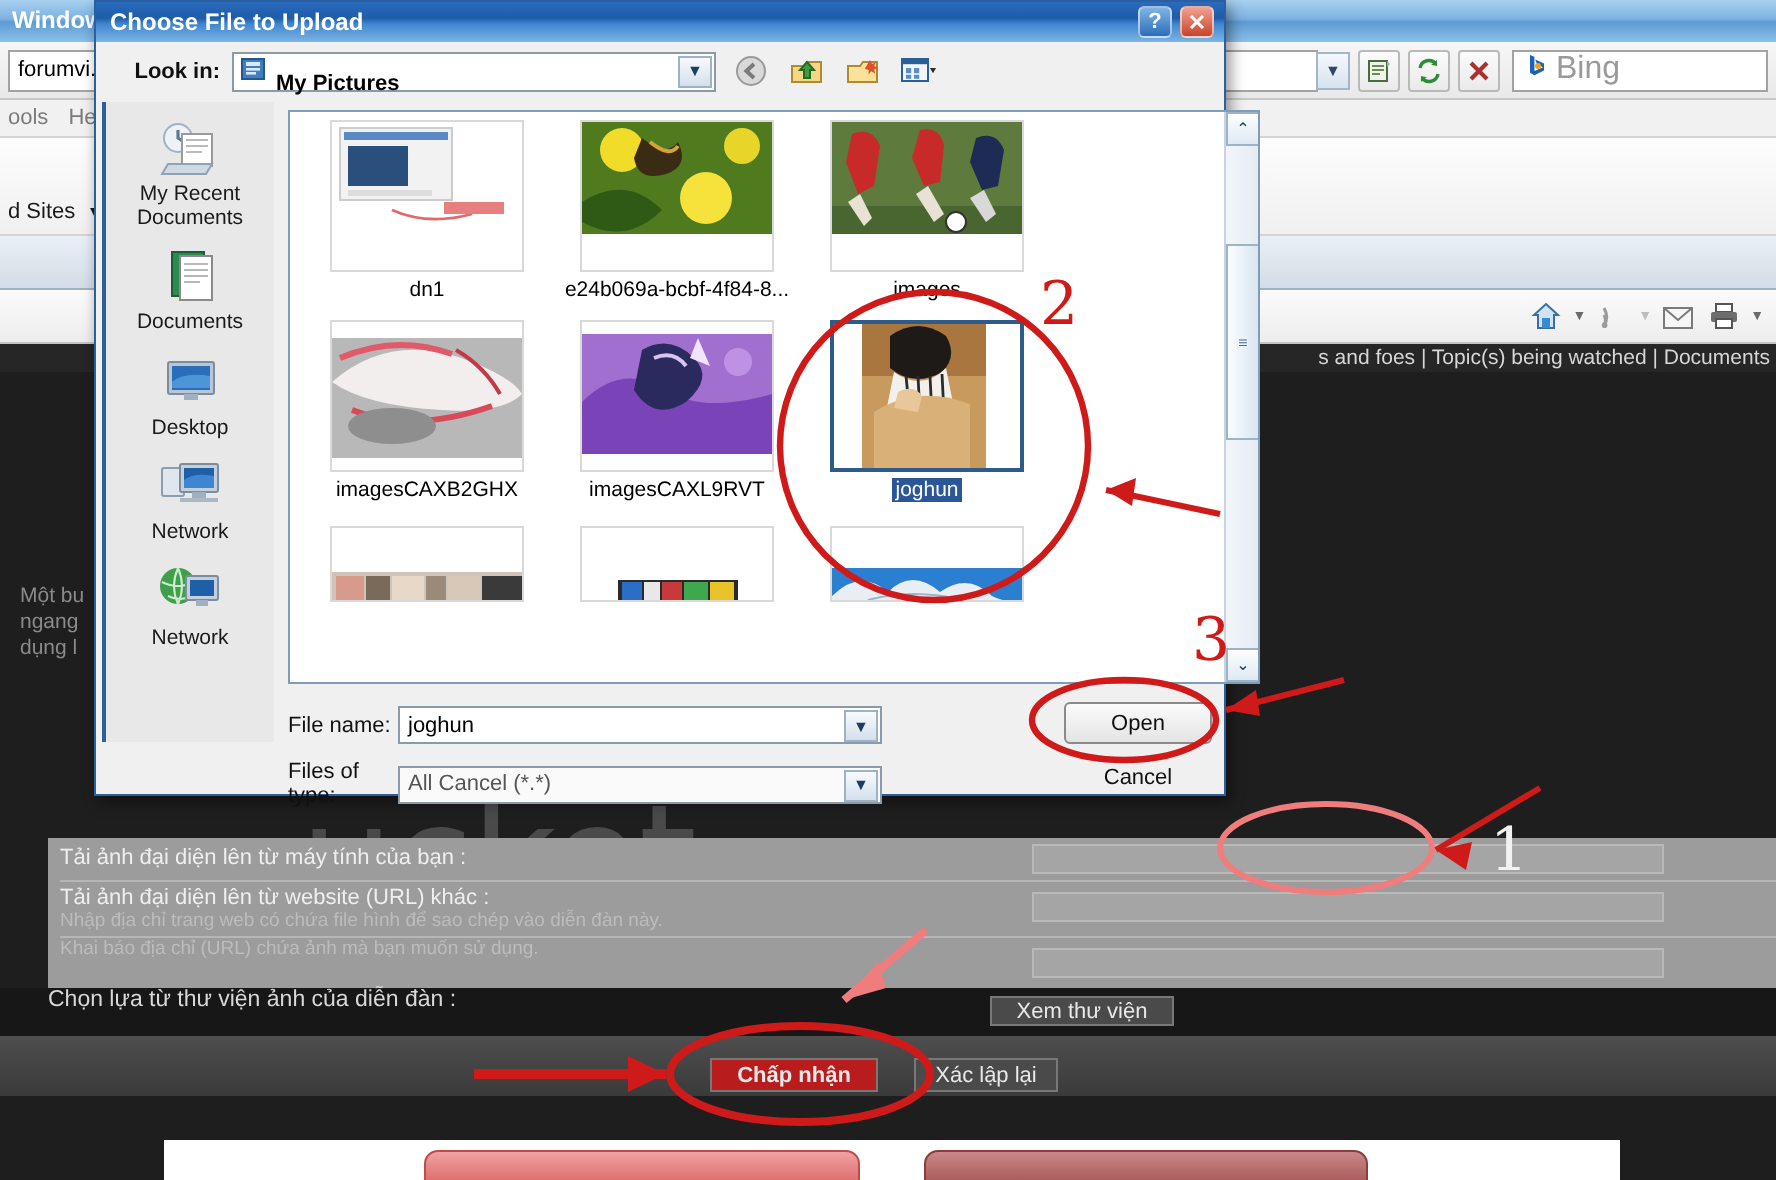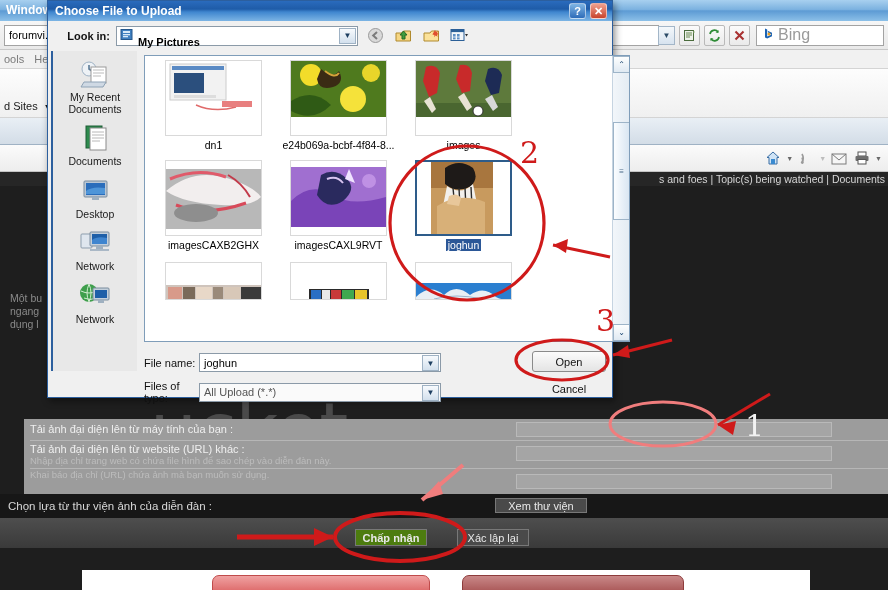--- a/index.html
+++ b/index.html
@@ -101,21 +101,21 @@
     position:absolute; left:6px; width:876px; border-bottom:1px solid #b6b6b6;
     color:#e7e7e7;
   }
   .ul-label { font-size:11px; color:#efefef; }
   .ul-sub { font-size:9.5px; color:#bcbcbc; }
   .ul-field {
     position:absolute; background:#a5a5a5; border:1px solid #b9b9b9; height:15px;
   }
   .gallery-strip {
     position:absolute; left:0; top:322px; width:888px; height:24px; background:#171717;
-    color:#d8d8d8; font-size:11.5px; display:flex; align-items:center; padding-left:8px;
+    color:#d8d8d8; font-size:11.5px; display:flex; align-items:flex-start; padding-left:24px;
   }
   .btn-vn {
     position:absolute; background:#4a4a4a; border:1px solid #787878;
     color:#e8e8e8; font-size:11px; display:flex; align-items:center; justify-content:center;
   }
   .submit-strip {
     position:absolute; left:0; top:346px; width:888px; height:30px;
     background:linear-gradient(to bottom,#4e4e4e,#3a3a3a);
   }
 
@@ -351,21 +351,21 @@
   </div>
 
   <div class="gallery-strip">
     <span>Chọn lựa từ thư viện ảnh của diễn đàn :</span>
   </div>
   <div class="btn-vn" style="left:495px; top:326px; width:92px; height:15px;">
     <span>Xem thư viện</span>
   </div>
 
   <div class="submit-strip"></div>
-  <div class="btn-vn" style="left:355px; top:357px; width:72px; height:17px; font-weight:bold; background:#4d7c0f;">
+  <div class="btn-vn" style="left:355px; top:357px; width:84px; height:17px; font-weight:bold; background:#b91c1c;">
     <span>Chấp nhận</span>
   </div>
   <div class="btn-vn" style="left:457px; top:357px; width:72px; height:17px;">
     <span>Xác lập lại</span>
   </div>
 </div>
 
 <div class="bottom-white"></div>
 <div class="side-black-l"></div>
 <div class="side-black-r"></div>
@@ -650,21 +650,21 @@
     <div class="field-label">File name:</div>
     <div class="field-combo">
       <span>joghun</span>
       <div class="lookin-drop">▼</div>
     </div>
   </div>
 
   <div class="field-row" style="top:379px;">
     <div class="field-label">Files of type:</div>
     <div class="field-combo muted">
-      <span>All Upload (*.*)</span>
+      <span>All Cancel (*.*)</span>
       <div class="lookin-drop">▼</div>
     </div>
   </div>
 
   <div class="dlg-action" style="left:484px; top:350px;">
     <span>Open</span>
   </div>
   <div class="dlg-action" style="left:484px; top:377px; border:none; background:none;">
     <span>Cancel</span>
   </div>

